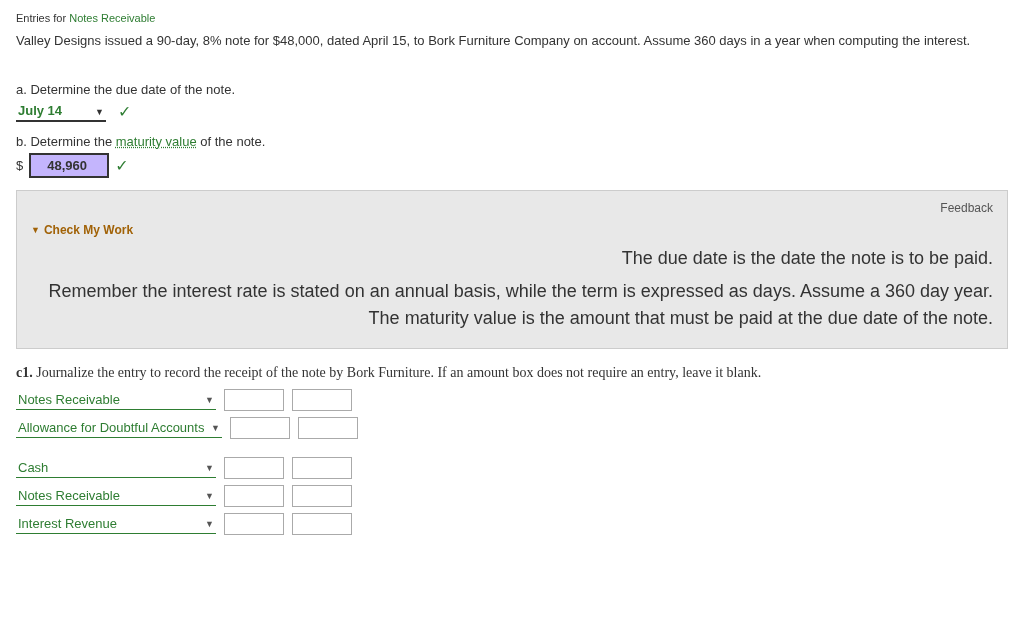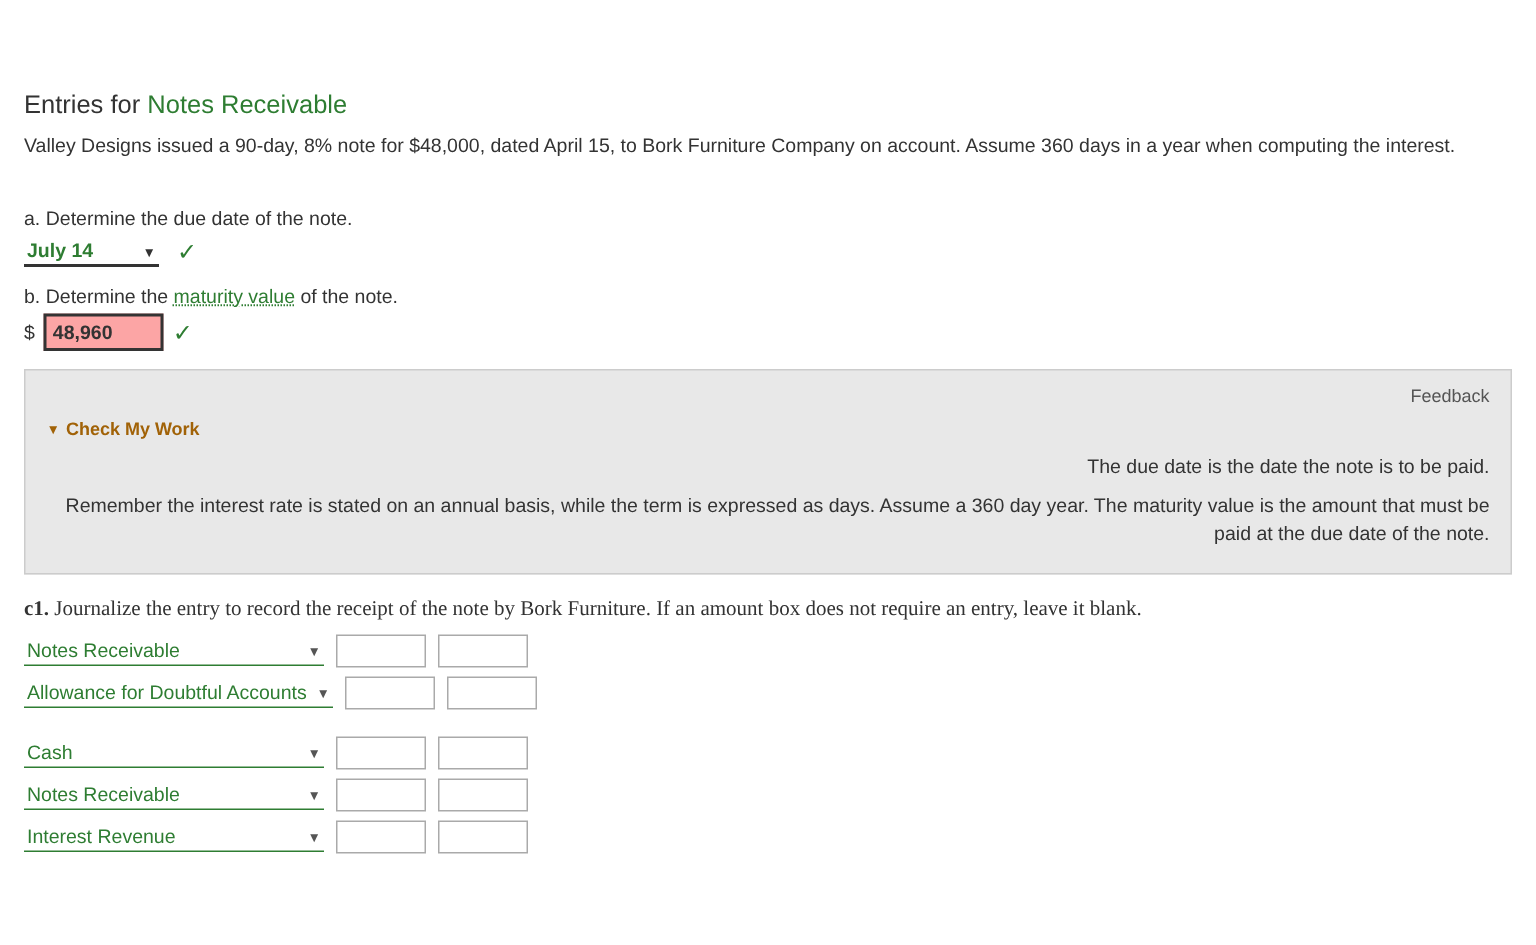--- a/index.html
+++ b/index.html
@@ -7,22 +7,21 @@
       font-family: Arial, sans-serif;
       font-size: 13px;
       color: #333;
       background: #fff;
       padding: 12px 16px;
       width: 1024px;
       min-height: 630px;
     }
     .entries-header {
       margin-bottom: 8px;
-      font-size: 17px;
-      margin-top: 48px;
+      font-size: 11px;
     }
     .entries-header a {
       color: #2e7d32;
       text-decoration: none;
     }
     .problem-text {
       font-size: 13px;
       margin-bottom: 32px;
       line-height: 1.4;
     }
@@ -78,25 +77,25 @@
       display: flex;
       align-items: center;
       gap: 6px;
       margin-top: 4px;
     }
     .currency-symbol {
       font-size: 13px;
     }
     .answer-box {
       border: 2px solid #333;
-      padding: 3px 4px;
+      padding: 3px 16px;
       min-width: 80px;
       font-size: 13px;
       font-weight: bold;
-      background: #fca5a5;
+      background: #c4b5fd;
     }
     .feedback-box {
       background: #e8e8e8;
       border: 1px solid #ccc;
       padding: 10px 14px;
       margin: 10px 0 16px 0;
       text-align: right;
     }
     .feedback-title {
       font-size: 12px;
@@ -110,21 +109,21 @@
       margin-bottom: 8px;
       display: flex;
       align-items: center;
       gap: 4px;
     }
     .check-my-work::before {
       content: '▼';
       font-size: 9px;
     }
     .feedback-text {
-      font-size: 13px;
+      font-size: 18px;
       line-height: 1.5;
       margin-bottom: 6px;
       padding-left: 4px;
     }
     .journal-section {
       margin-bottom: 18px;
     }
     .journal-label {
       font-size: 14px;
       margin-bottom: 8px;

